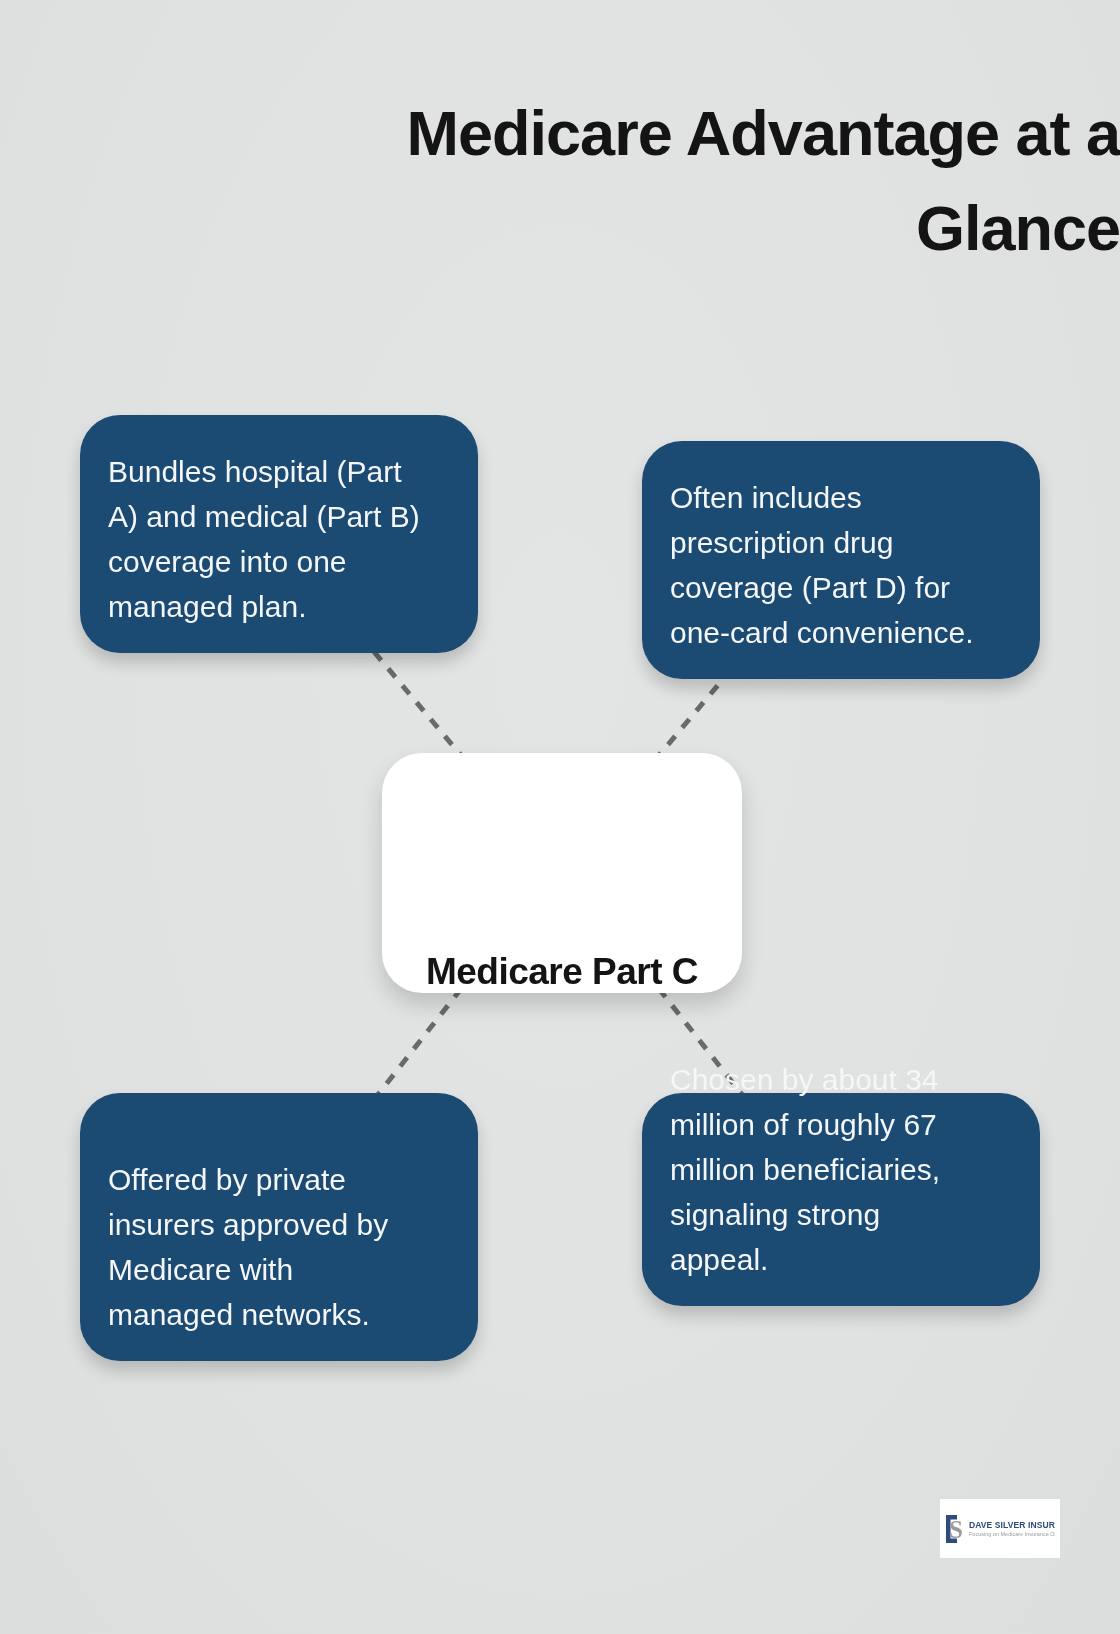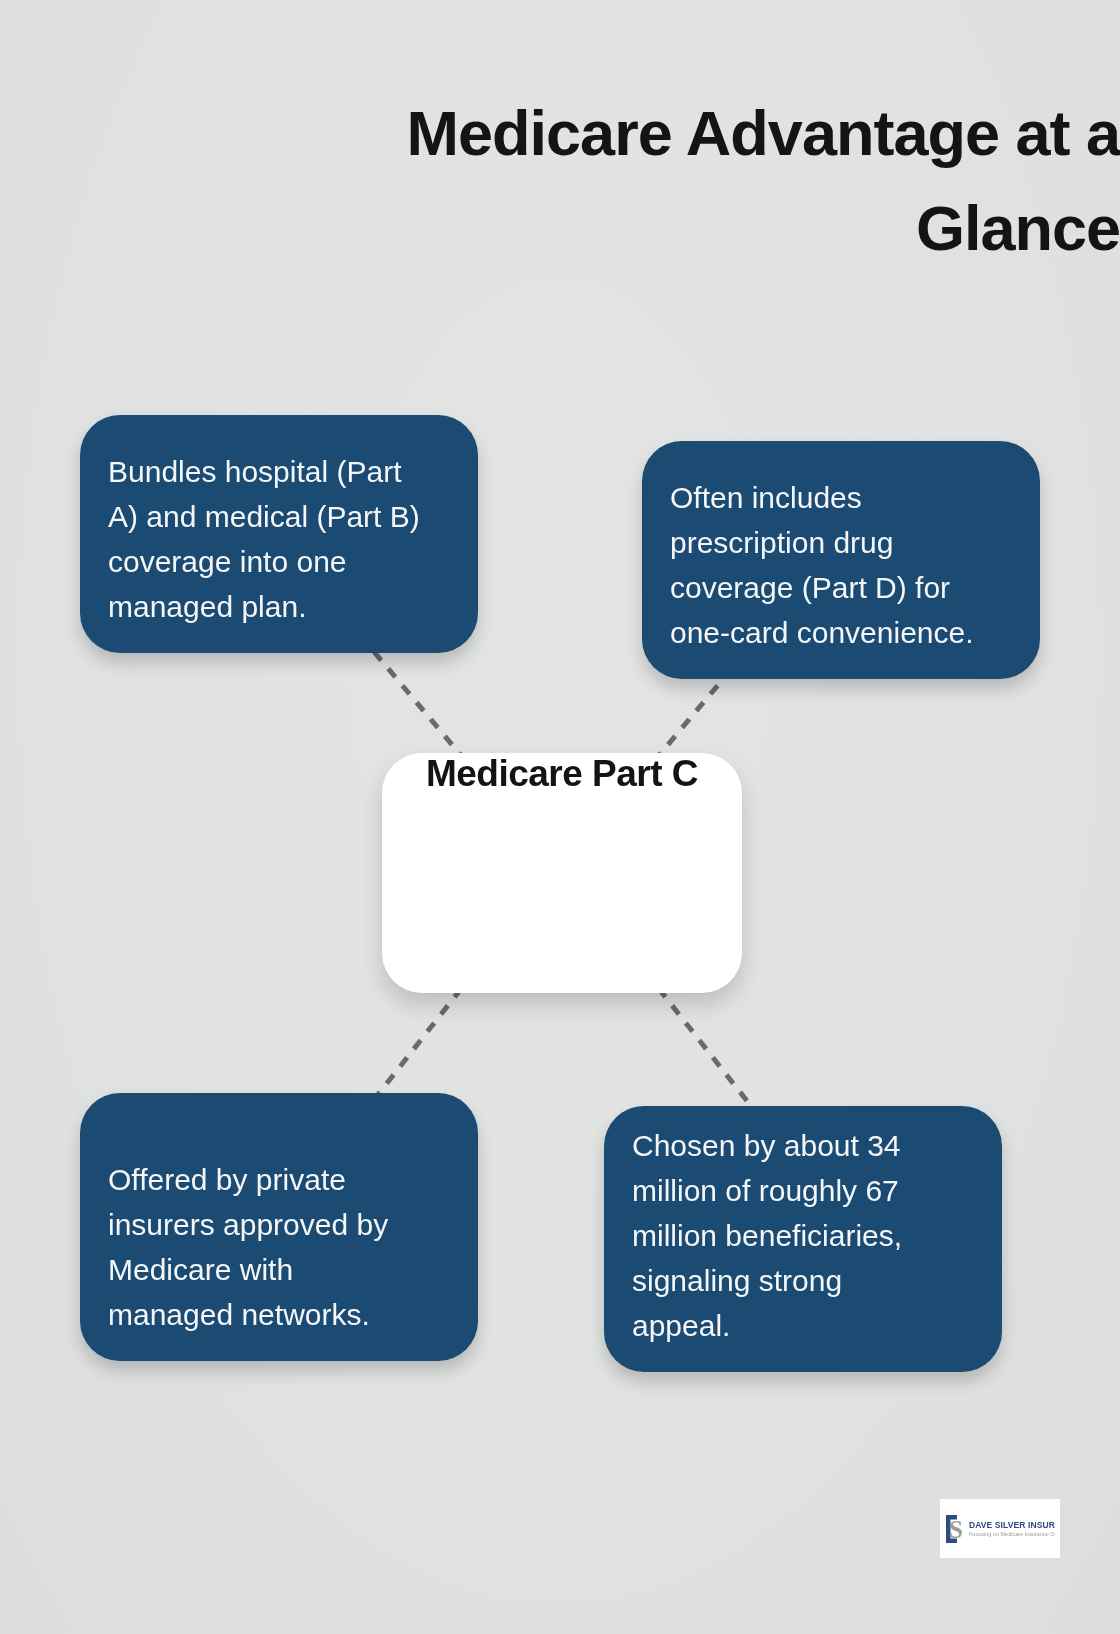--- a/index.html
+++ b/index.html
@@ -56,30 +56,30 @@
   }
   .card-text {
     color: var(--card-text);
     font-size: 30px;
     line-height: 45px;
     white-space: pre-line;
   }
   .card-tl { left: 80px;  top: 415px;  height: 238px; }
   .card-tr { left: 642px; top: 415px;  height: 238px; margin-top: 26px; }
   .card-bl { left: 80px;  top: 1093px; height: 268px; }
-  .card-br { left: 604px; top: 1093px; height: 266px; margin-top: 13px; }
+  .card-br { left: 642px; top: 1093px; height: 213px; }
   .center-node {
     position: absolute;
     left: 382px; top: 753px;
     width: 360px; height: 240px;
     background: var(--center-bg);
     border-radius: 40px;
     box-shadow: 0 12px 22px rgba(0,0,0,0.16);
     display: flex;
-    align-items: flex-start;
+    align-items: flex-end;
     justify-content: center;
   }
   .center-label {
     font-size: 37px;
     font-weight: bold;
     letter-spacing: -0.5px;
     color: var(--center-text);
   }
   .brand {
     position: absolute;

